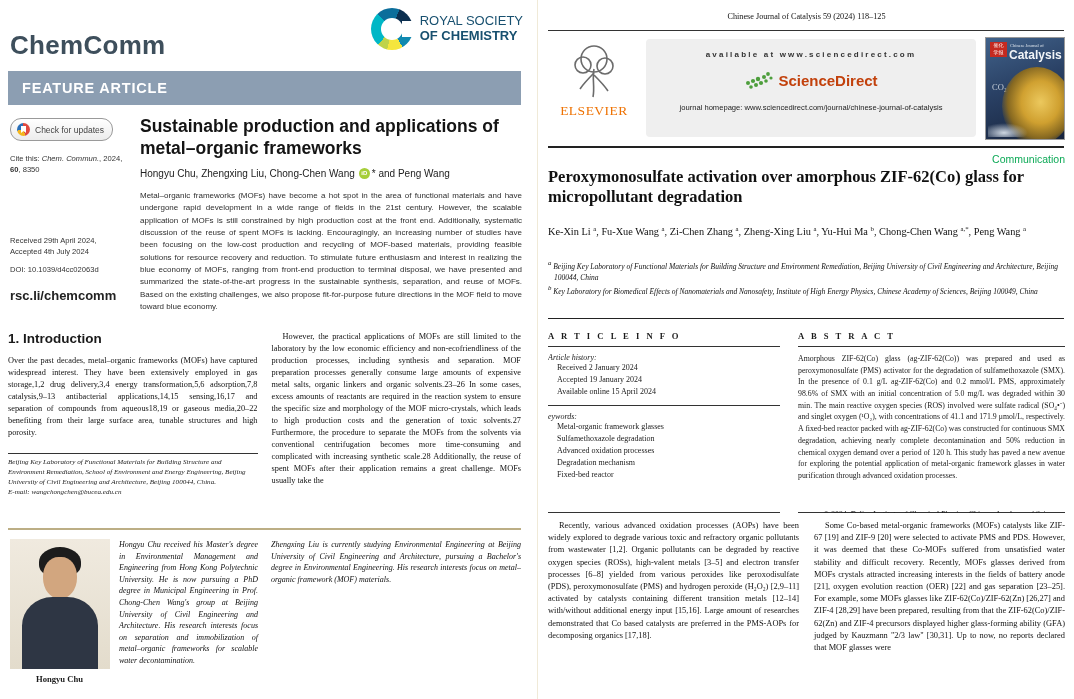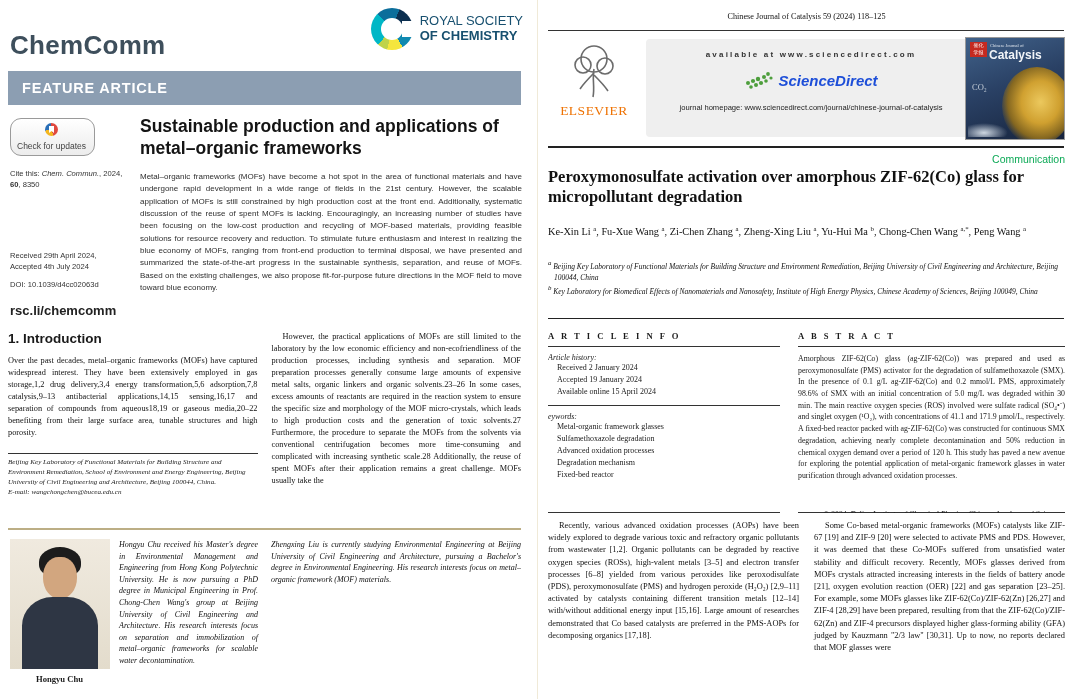--- a/index.html
+++ b/index.html
@@ -21,21 +21,21 @@
   .rsc-text { font-family:"Liberation Sans", sans-serif; color:#18506F; font-size:13px; line-height:1.15; }
   .rsc-text .l2 { font-weight:bold; }
   .feature-banner { position:absolute; left:8px; top:71px; width:513px; height:34px;
       background:#8C9EB2; color:#fff; font-family:"Liberation Sans", sans-serif;
       font-weight:bold; font-size:14.5px; letter-spacing:0.8px; line-height:34px; padding-left:14px; }
 
   .lp-sidebar { position:absolute; left:10px; top:118px; width:124px;
       font-family:"Liberation Sans", sans-serif; font-size:7.6px; color:#333; }
   .check-btn { display:inline-flex; align-items:center; gap:5px; border:1px solid #9a9a9a;
       border-radius:11px; background:linear-gradient(#ffffff,#ececec); padding:4px 8px 4px 6px;
-      font-size:8.5px; color:#444; margin-bottom:12px; cursor:pointer;flex-direction:column; }
+      font-size:8.5px; color:#444; margin-bottom:12px; cursor:pointer; }
   .cfu-icon { width:13px; height:13px; border-radius:50%;
       background:conic-gradient(#e0493f 0 45%, #f3b61f 45% 72%, #2a6fb8 72% 100%); position:relative; }
   .cfu-icon::after { content:""; position:absolute; left:4px; top:3px; width:5px; height:7px;
       background:#fff; clip-path:polygon(0 0,100% 0,100% 100%,50% 70%,0 100%); }
   .cite-block { margin-bottom:60px; line-height:1.45; }
   .recv-block { line-height:1.45; margin-bottom:8px; }
   .doi-line { margin-bottom:14px; }
   .rsc-link { font-weight:bold; font-size:13px; color:#222; }
 
   .lp-main { position:absolute; left:140px; top:116px; width:382px; }
@@ -87,23 +87,23 @@
   .rp-header { position:absolute; left:10px; top:37px; width:517px; height:103px; }
   .elsevier-block { position:absolute; left:2px; top:2px; width:88px; text-align:center; }
   .elsevier-tree { display:block; margin:0 auto; }
   .elsevier-name { font-size:13.5px; color:#EE7203; letter-spacing:0.5px; margin-top:2px;
       font-family:"Liberation Serif", serif; }
   .sd-banner { position:absolute; left:98px; top:2px; width:330px; height:98px;
       background:#EFEFEF; border-radius:4px; text-align:center; padding-top:11px; }
   .available-at { font-family:"Liberation Sans", sans-serif; font-weight:bold;
       font-size:8px; letter-spacing:2.2px; color:#333; }
   .sd-logo { margin-top:10px; display:flex; justify-content:center; align-items:center; gap:4px; }
-  .sd-name { font-family:"Liberation Sans", sans-serif; font-weight:bold; font-size:15px; color:#1d4ed8;font-style:italic; }
+  .sd-name { font-family:"Liberation Sans", sans-serif; font-weight:bold; font-size:15px; color:#c2410c; }
   .homepage-line { margin-top:12px; font-family:"Liberation Sans", sans-serif; font-size:7.6px; color:#222; }
-  .cover-thumb { position:absolute; right:0px; top:0px; width:100px; height:103px;
+  .cover-thumb { position:absolute; right:0px; top:0px; width:80px; height:103px;
       background:linear-gradient(160deg,#41628a 0%,#2a4165 45%,#16233c 100%);
       border:1px solid #999; overflow:hidden; }
   .cover-red { position:absolute; left:4px; top:4px; width:17px; height:15px; background:#C52A20;
       color:#fff; font-size:5px; line-height:1.3; text-align:center; padding-top:1px; }
   .cover-small { position:absolute; left:24px; top:5px; font-size:4.5px; color:#dfe6ee; }
   .cover-big { position:absolute; left:23px; top:10px; font-family:"Liberation Sans", sans-serif;
       font-weight:bold; font-size:12px; color:#f2f5f8; }
   .cover-co2 { position:absolute; left:6px; top:44px; font-size:8.5px; color:#c3ccd6; }
   .cover-dragon { position:absolute; right:-8px; bottom:-6px; width:70px; height:78px;
       background:radial-gradient(ellipse at 55% 45%, #f6d05e 0%, #d9a62e 35%, #8a6a1e 60%, transparent 75%);
@@ -165,20 +165,25 @@
     <div class="recv-block">
       <div>Received 29th April 2024,</div>
       <div>Accepted 4th July 2024</div>
     </div>
     <div class="doi-line">DOI: 10.1039/d4cc02063d</div>
     <div class="rsc-link">rsc.li/chemcomm</div>
   </div>
 
   <div class="lp-main">
     <div class="lp-title">Sustainable production and applications of metal–organic frameworks</div>
+    <div class="lp-authors">
+      <span>Hongyu Chu, Zhengxing Liu, Chong-Chen Wang</span>
+      <span class="orcid">iD</span>
+      <span>* and Peng Wang</span>
+    </div>
     <div class="lp-abstract">Metal–organic frameworks (MOFs) have become a hot spot in the area of functional materials and have undergone rapid development in a wide range of fields in the 21st century. However, the scalable application of MOFs is still constrained by high production cost at the front end. Additionally, systematic discussion of the reuse of spent MOFs is lacking. Encouragingly, an increasing number of studies have been focusing on the low-cost production and recycling of MOF-based materials, providing feasible solutions for resource recovery and reduction. To stimulate future enthusiasm and interest in realizing the blue economy of MOFs, ranging from front-end production to terminal disposal, we have presented and summarized the state-of-the-art progress in the sustainable synthesis, separation, and reuse of MOFs. Based on the existing challenges, we also propose fit-for-purpose future directions in the MOF field to move toward blue economy.</div>
   </div>
 
   <div class="lp-columns">
     <div class="lp-col">
       <div class="lp-h2">1. Introduction</div>
       <div class="serif-body">Over the past decades, metal–organic frameworks (MOFs) have captured widespread interest. They have been extensively employed in gas storage,1,2 drug delivery,3,4 energy transformation,5,6 adsorption,7,8 catalysis,9–13 antibacterial applications,14,15 sensing,16,17 and separation of compounds from aqueous18,19 or gaseous media,20–22 benefiting from their large surface area, tunable structures and high porosity.</div>
       <div class="affil-note">
         <span>Beijing Key Laboratory of Functional Materials for Building Structure and Environment Remediation, School of Environment and Energy Engineering, Beijing University of Civil Engineering and Architecture, Beijing 100044, China.</span><br>
         <span>E-mail: wangchongchen@bucea.edu.cn</span>

